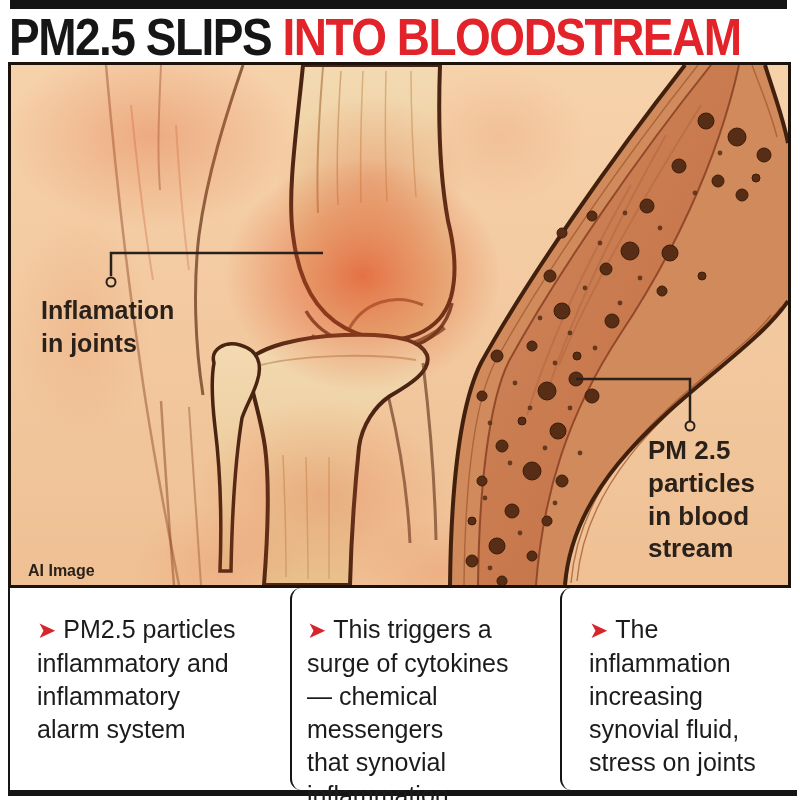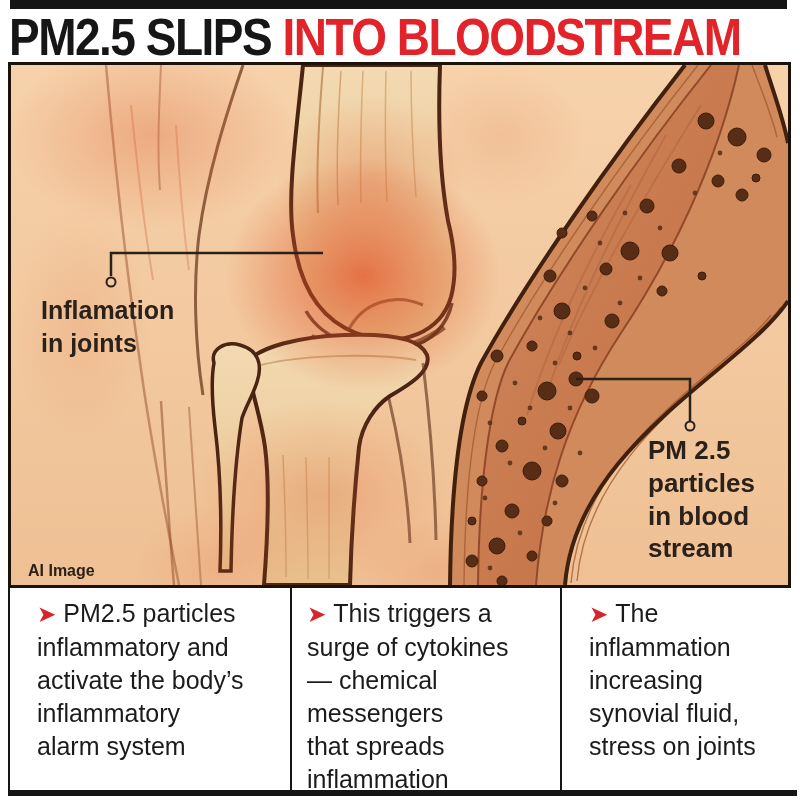--- a/index.html
+++ b/index.html
@@ -17,22 +17,22 @@
   .headline .red{color:#e2232a;}
 
   
   .art-frame{position:absolute;left:8px;top:62px;width:777px;height:520px;
     border:3px solid #1c120a;background:#f4c9a0;}
   .art-frame svg{display:block;}
 
   
   .facts{position:absolute;left:8px;top:588px;width:787px;height:202px;
     display:flex;border-left:2px solid #151515;border-bottom:6px solid #151515;background:#fff;}
-  .fact-col{box-sizing:border-box;height:100%;padding-top:9px;color:#1b1b1b;
-    font-size:25px;line-height:33px;font-weight:normal;}
+  .fact-col{box-sizing:border-box;height:100%;padding-top:25px;color:#1b1b1b;
+    font-size:25px;line-height:33px;font-weight:normal;border-radius:11px;}
   .fact-col .line{display:block;}
   .col-1{width:280px;padding-left:27px;padding-right:6px;}
   .col-2{width:270px;border-left:2px solid #151515;padding-left:15px;padding-right:6px;}
   .col-3{flex:1;border-left:2px solid #151515;padding-left:27px;padding-right:4px;}
   .bullet{color:#d6252b;font-size:23px;padding-right:7px;}
 
   .svg-label{font-family:"Liberation Sans", sans-serif;font-weight:bold;fill:#2a211a;}
 </style>
 </head>
 <body>
@@ -242,30 +242,29 @@
       </g>
 
       <text class="svg-label" x="17" y="511" font-size="16">AI Image</text>
     </svg>
   </div>
 
   <div class="facts">
     <div class="fact-col col-1">
       <span class="line"><span class="bullet">➤</span><span>PM2.5 particles</span></span>
       <span class="line">inflammatory and</span>
-      <span class="line">activate the body’s</span>
       <span class="line">inflammatory</span>
       <span class="line">alarm system</span>
     </div>
     <div class="fact-col col-2">
       <span class="line"><span class="bullet">➤</span><span>This triggers a</span></span>
       <span class="line">surge of cytokines</span>
       <span class="line">— chemical</span>
       <span class="line">messengers</span>
-      <span class="line">that spreads</span>
+      <span class="line">that synovial</span>
       <span class="line">inflammation</span>
     </div>
     <div class="fact-col col-3">
       <span class="line"><span class="bullet">➤</span><span>The</span></span>
       <span class="line">inflammation</span>
       <span class="line">increasing</span>
       <span class="line">synovial fluid,</span>
       <span class="line">stress on joints</span>
     </div>
   </div>

